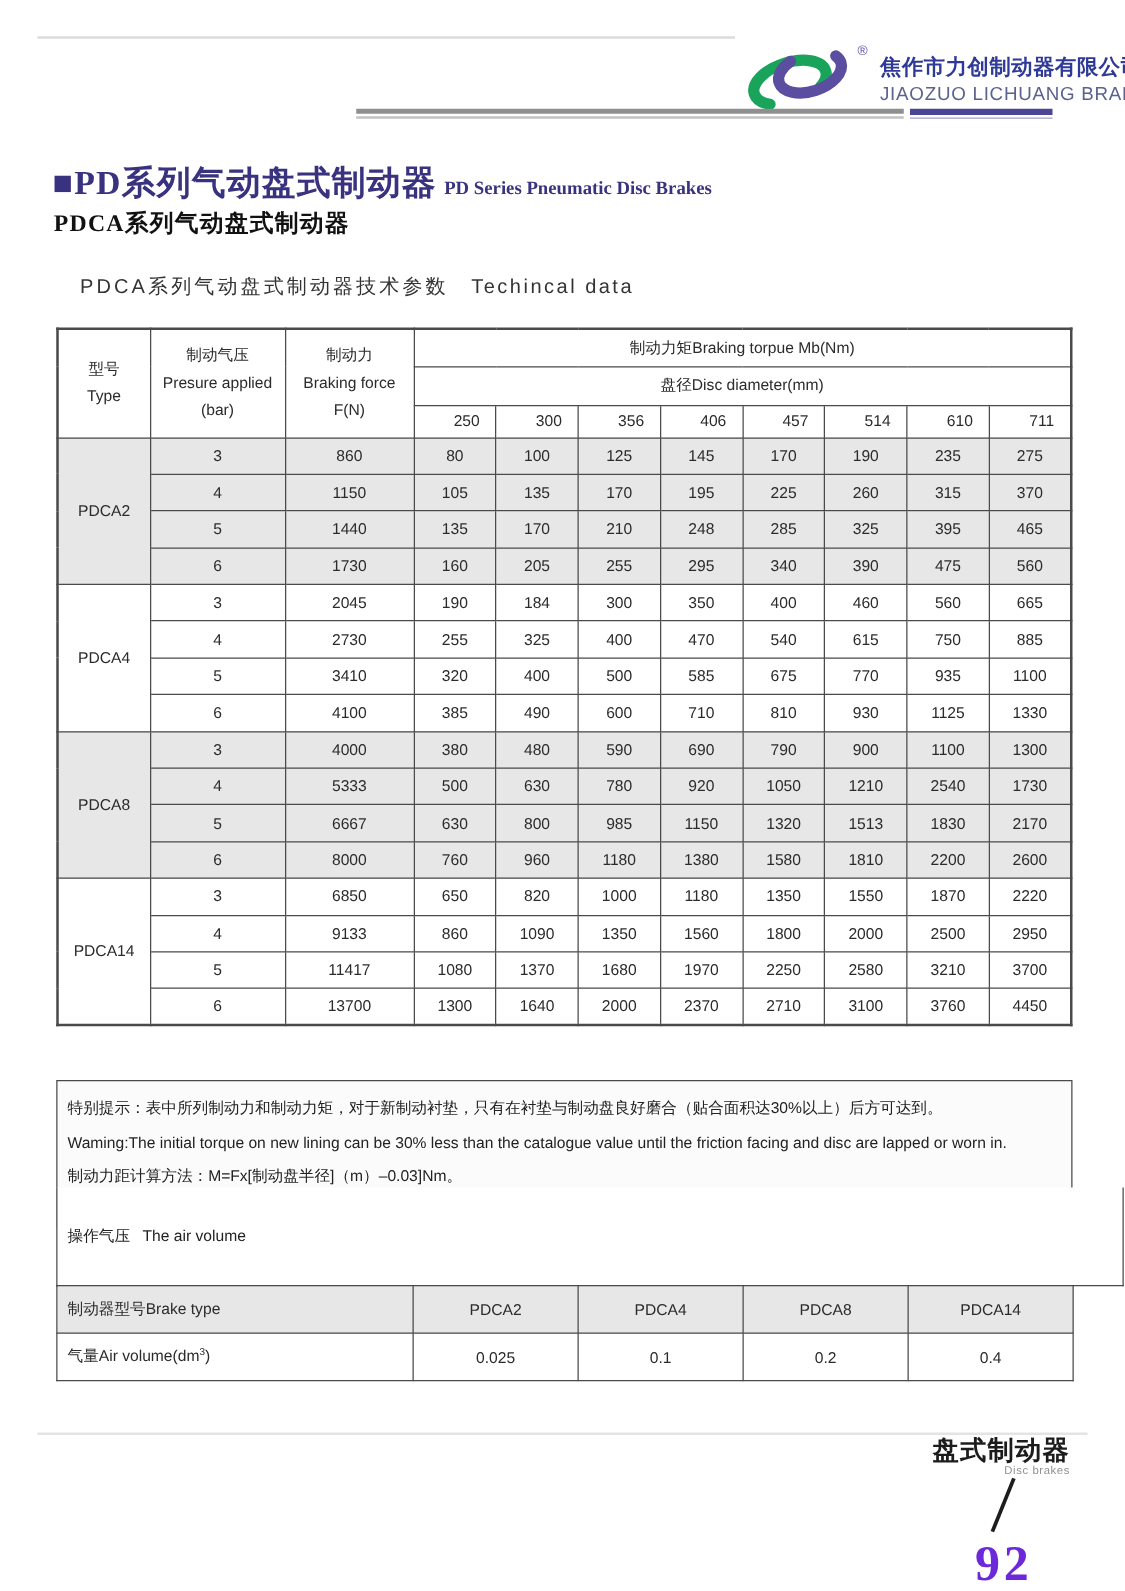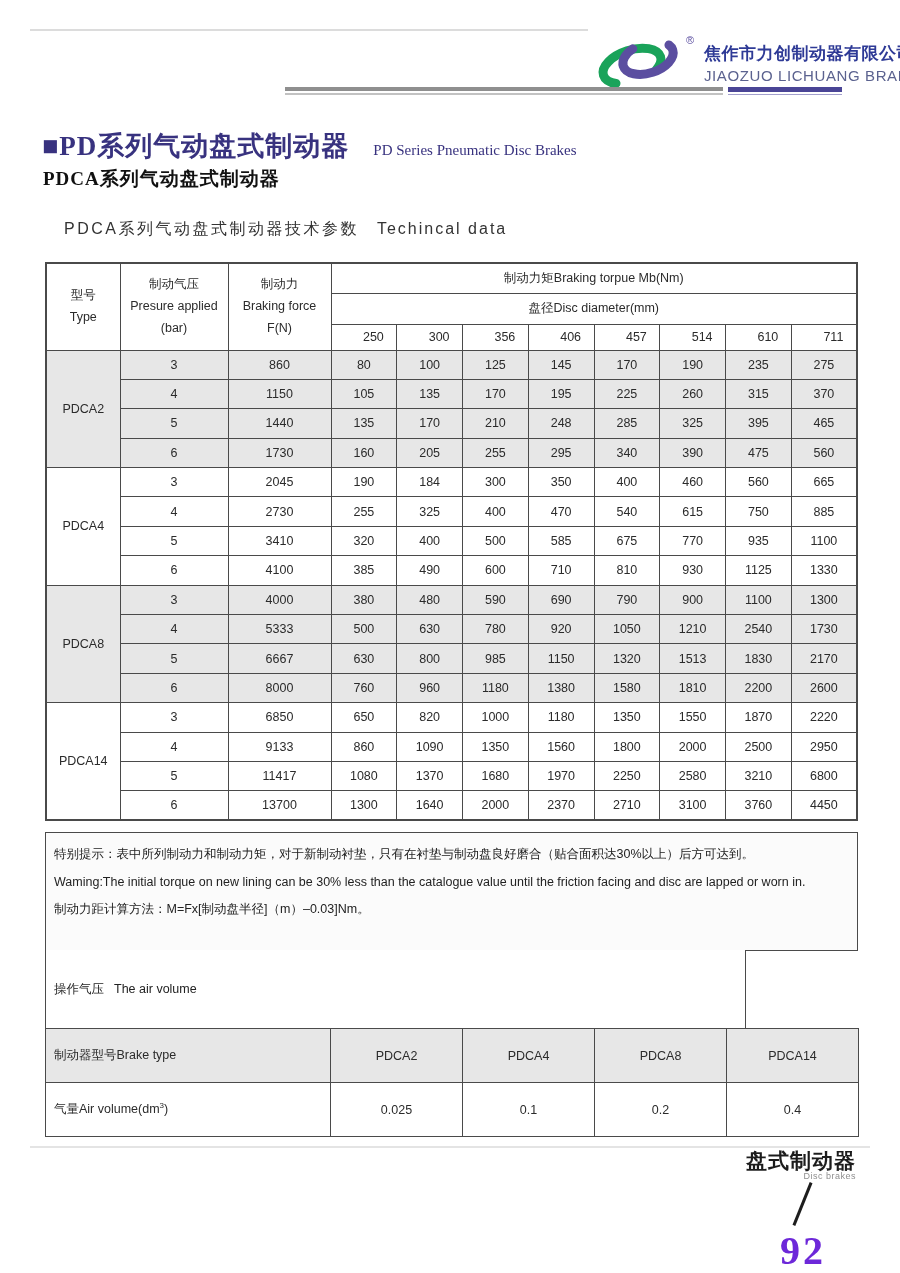--- a/index.html
+++ b/index.html
@@ -14,47 +14,47 @@
   .company { position:absolute; left:704px; top:42px; width:170px; text-align:left; }
   .company-cn { font-size:17px; font-weight:bold; color:#2e3a96; letter-spacing:0.5px; white-space:nowrap; }
   .company-en { font-size:15px; color:#5b628f; letter-spacing:0.6px; margin-top:2px; white-space:nowrap;text-align:right; }
   .rule-gray  { position:absolute; left:285px; top:87px; width:438px; height:4px; background:#8f8f8f; }
   .rule-gray2 { position:absolute; left:285px; top:93px; width:438px; height:2px; background:#c2c2c2; }
   .rule-purple  { position:absolute; left:728px; top:87px; width:114px; height:5px; background:#4a4596; }
   .rule-purple2 { position:absolute; left:728px; top:94px; width:114px; height:1px; background:#a3a0cd; }
   
   .title-row { position:absolute; left:42px; top:128px; white-space:nowrap; }
   .title-cn { font-family:"Liberation Serif", serif; font-weight:bold; font-size:27px; color:#38327f; letter-spacing:1px; }
-  .title-en { font-family:"Liberation Serif", serif; font-weight:normal; font-size:15px; color:#38327f; margin-left:24px; }
+  .title-en { font-family:"Liberation Serif", serif; font-weight:bold; font-size:15px; color:#38327f; margin-left:6px; }
   .subtitle-cn { position:absolute; left:43px; top:166px; font-family:"Liberation Serif", serif;
                  font-weight:bold; font-size:19px; color:#111; letter-spacing:1px; }
   .section-head { position:absolute; left:64px; top:219px; font-size:16px; color:#333; letter-spacing:2.5px; white-space:nowrap; }
   .section-head .en { letter-spacing:2px; margin-left:18px; }
   
   .tech-table { position:absolute; left:45px; top:262px; width:813px;
                 border-collapse:collapse; table-layout:fixed; border:2px solid #4a4a4a; }
   .tech-table th, .tech-table td { border:1px solid #4a4a4a; text-align:center;
                 font-size:12.5px; font-weight:normal; color:#2b2b2b; padding:0; }
   .tech-table thead .r1 th { height:30px; }
   .tech-table thead .r2 th { height:31px; }
   .tech-table thead .r3 th { height:26px;padding-left:19px; }
   .tech-table td { height:29.4px; }
   .hdr3 div { line-height:1.75; }
   tr.shaded td { background:#e7e7e7; }
   
-  .notes-box { position:absolute; left:45px; top:832px; width:813px; height:119px;
+  .notes-box { position:absolute; left:45px; top:864px; width:813px; height:119px;
                border:1.5px solid #4a4a4a; background:#fbfbfb; padding:8px 8px 0 8px; }
   .notes-box p { font-size:12.5px; color:#222; line-height:27.5px; white-space:nowrap; }
-  .air-box { position:absolute; left:45px; top:950px; width:701px; height:79px;
+  .air-box { position:absolute; left:45px; top:950px; width:854px; height:79px;
              border:1.5px solid #4a4a4a; border-top:none; background:#fff;
              display:flex; align-items:center; padding-left:8px; }
   .air-box span { font-size:12.5px; color:#222; }
   .air-table { position:absolute; left:45px; top:1028px; width:813px;
                border-collapse:collapse; table-layout:fixed; border:1.5px solid #4a4a4a; }
-  .air-table td { border:1px solid #4a4a4a; height:54px; text-align:center; font-size:12.5px; color:#2b2b2b; }
+  .air-table td { border:1px solid #4a4a4a; height:38px; text-align:center; font-size:12.5px; color:#2b2b2b; }
   .air-table td.lbl { text-align:left; padding-left:8px; }
   .air-table tr.shaded td { background:#e7e7e7; }
   sup { font-size:8px; }
   
   .scanline-bottom { position:absolute; left:30px; top:1146px; width:840px; height:2px; background:#e4e4e4; }
   .footer { position:absolute; right:40px; top:1150px; display:flex; align-items:center;flex-direction:column; }
   .footer-labels { text-align:right; margin-right:4px; }
   .footer-cn { font-size:21px; font-weight:bold; color:#1c1c1c; letter-spacing:1px; line-height:22px; }
   .footer-en { font-size:9px; color:#8f8f8f; letter-spacing:0.5px; margin-top:-1px; }
   .footer-slash { width:3px; height:46px; background:#1d1d1d; transform:rotate(22deg); margin:0 5px 0 3px; }
@@ -316,21 +316,21 @@
         <tr>
           <td>5</td>
           <td>11417</td>
           <td>1080</td>
           <td>1370</td>
           <td>1680</td>
           <td>1970</td>
           <td>2250</td>
           <td>2580</td>
           <td>3210</td>
-          <td>6800</td>
+          <td>3700</td>
         </tr>
         <tr>
           <td>6</td>
           <td>13700</td>
           <td>1300</td>
           <td>1640</td>
           <td>2000</td>
           <td>2370</td>
           <td>2710</td>
           <td>3100</td>

